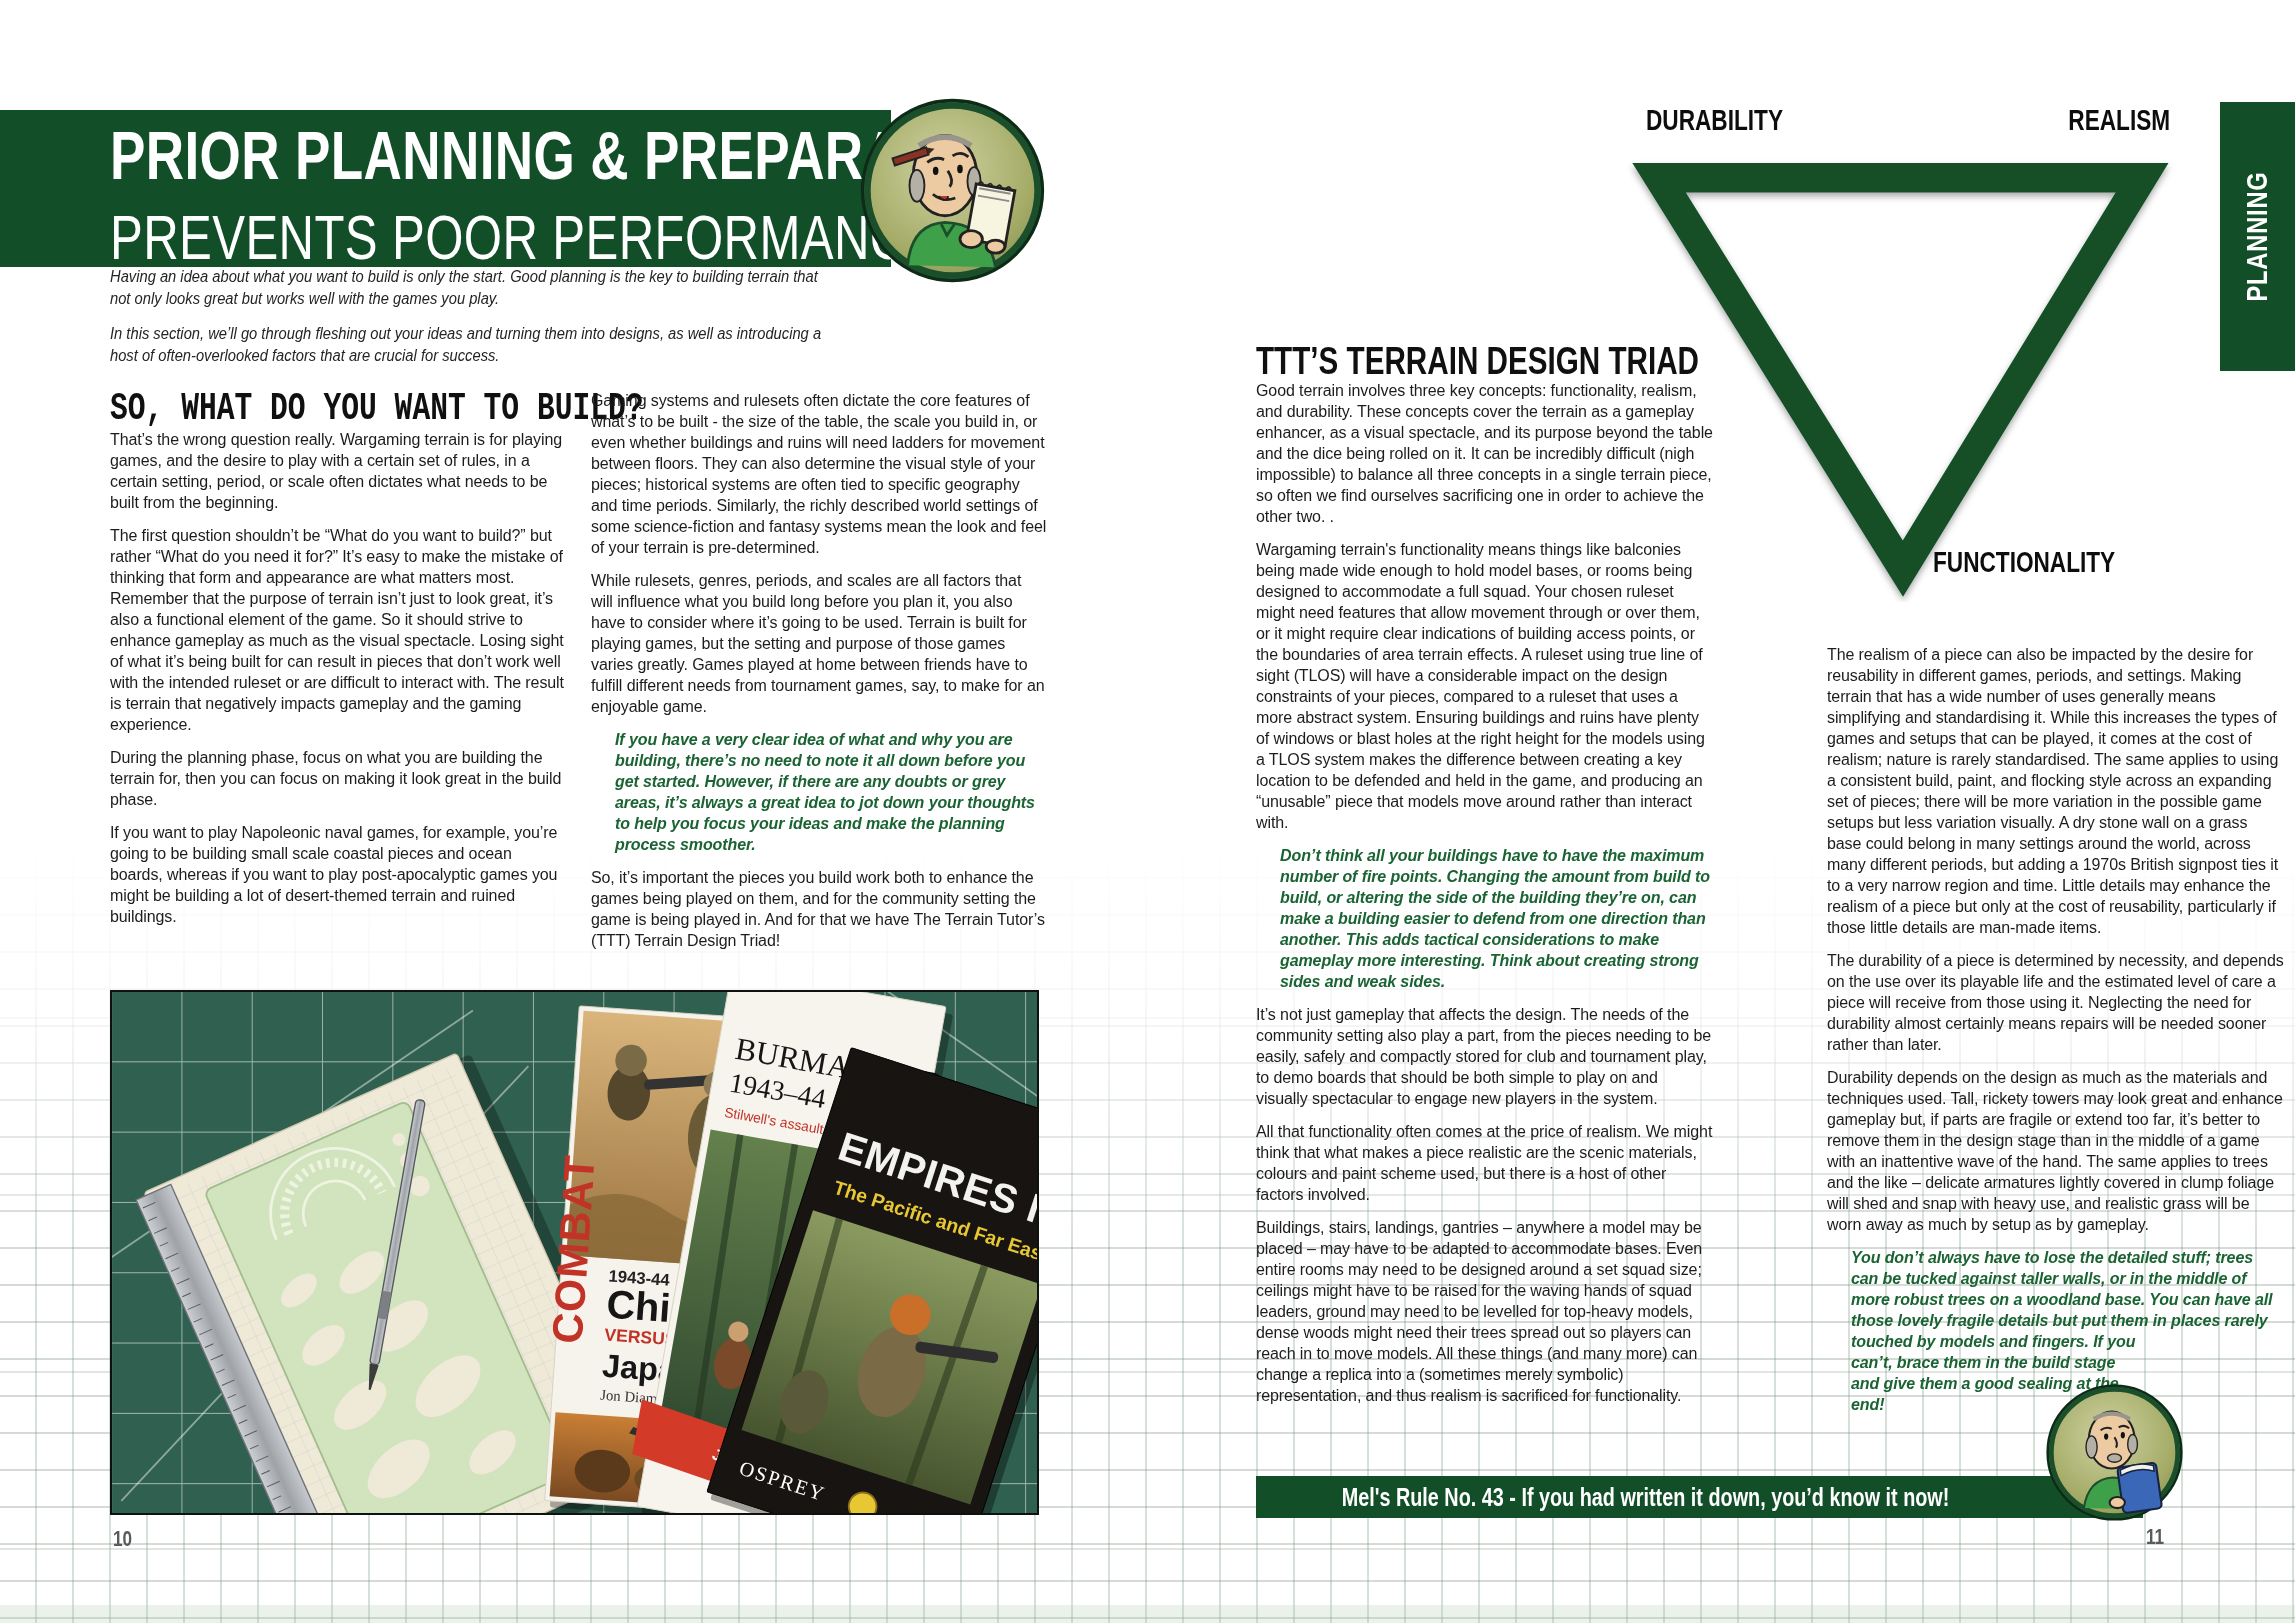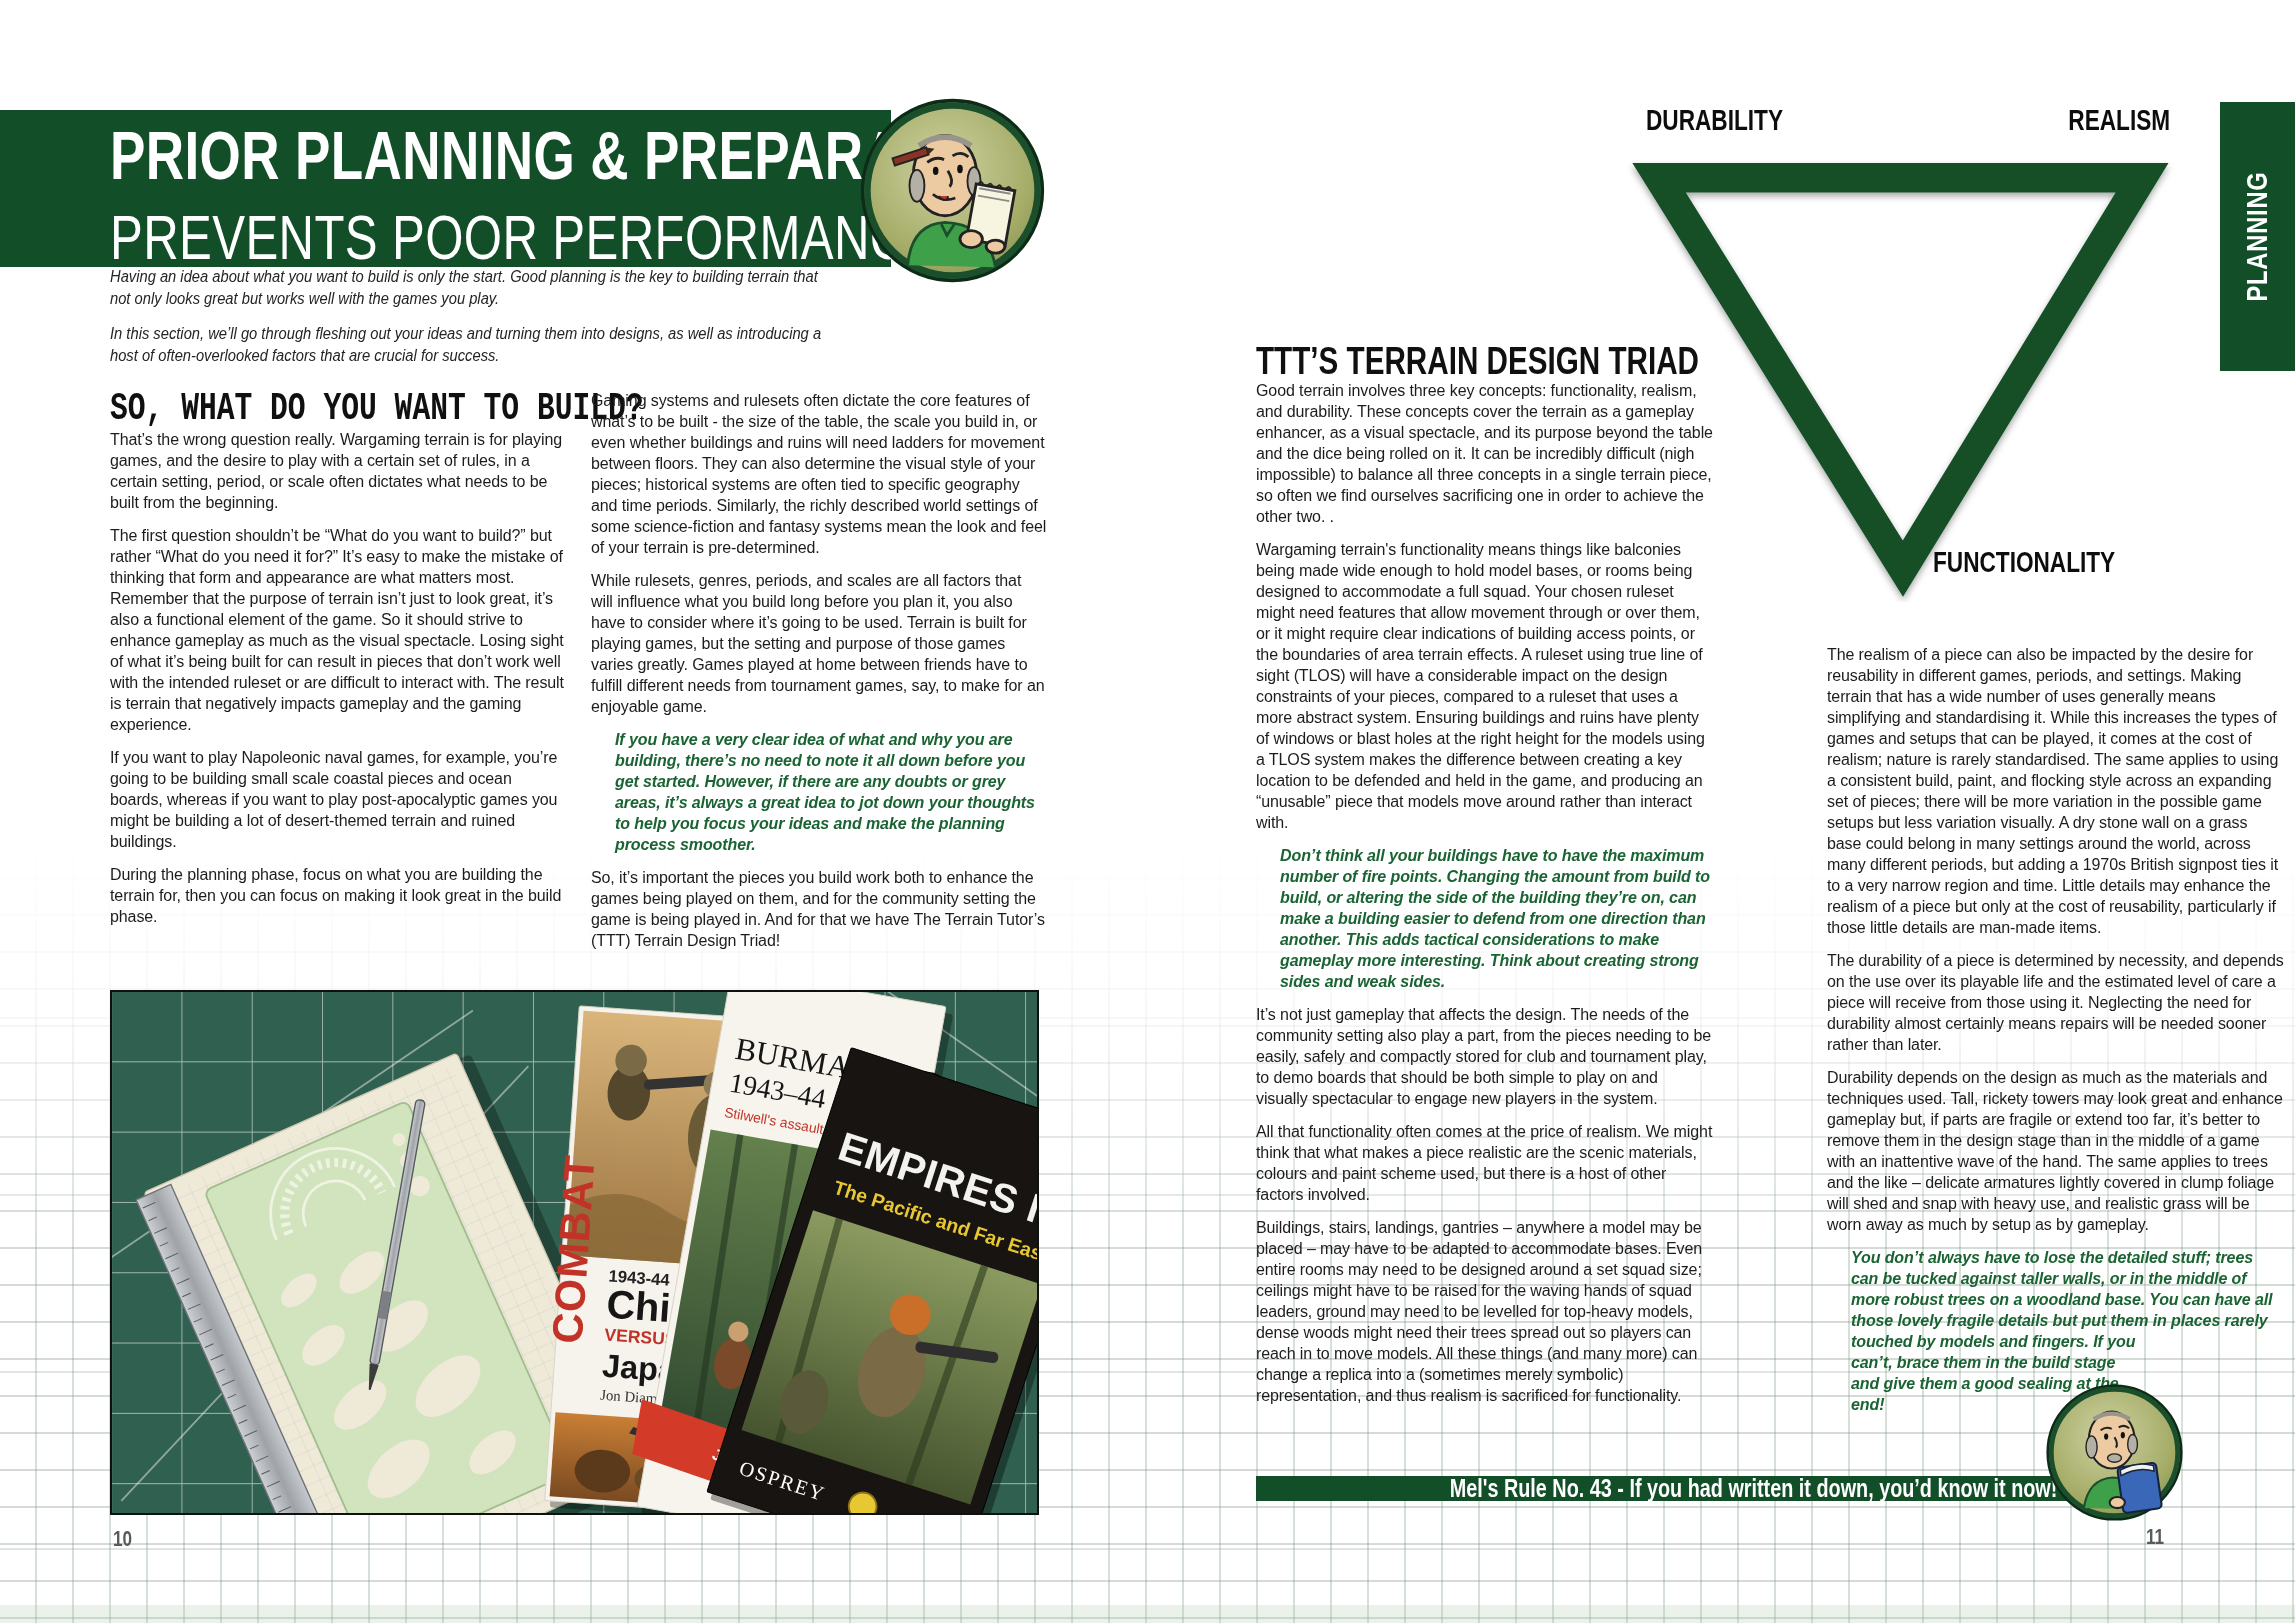--- a/index.html
+++ b/index.html
@@ -60,22 +60,22 @@
        display:flex;align-items:center;justify-content:center;}
   .tab span{display:inline-block;white-space:nowrap;color:#fff;font-weight:bold;font-size:29px;
        letter-spacing:0.9px;transform:rotate(-90deg) scaleX(0.82);}
 
   .triad-svg{position:absolute;left:1610px;top:93px;}
   .tri-label{position:absolute;margin:0;font-weight:bold;font-size:29px;color:#0d0d0d;white-space:nowrap;}
   .tl-dur{left:1646px;top:104px;}
   .tl-rea{left:2054px;top:104px;width:98px;text-align:left;}
   .tl-fun{left:1933px;top:546px;}
 
-  .banner{position:absolute;left:1256px;top:1476px;width:887px;height:25px;background:#124f28;
-          display:flex;align-items:center;justify-content:flex-end;}
+  .banner{position:absolute;left:1256px;top:1476px;width:887px;height:42px;background:#124f28;
+          display:flex;align-items:center;justify-content:flex-start;}
   .banner span{color:#fff;font-weight:bold;font-size:25.4px;white-space:nowrap;}
 
   .avatar{position:absolute;}
   .av-top{left:859px;top:97px;width:187px;height:187px;}
   .av-bot{left:2045px;top:1383px;width:139px;height:139px;}
 </style>
 </head>
 <body>
 
 <div class="spread">
@@ -132,22 +132,22 @@
       <div class="intro">
         <p>Having an idea about what you want to build is only the start. Good planning is the key to building terrain that not only looks great but works well with the games you play.</p>
         <p>In this section, we’ll go through fleshing out your ideas and turning them into designs, as well as introducing a host of often-overlooked factors that are crucial for success.</p>
       </div>
 
       <h3 class="heading h-left"><span class="cond">SO, WHAT DO YOU WANT TO BUILD?</span></h3>
 
       <div class="col col-l1">
         <p>That’s the wrong question really. Wargaming terrain is for playing games, and the desire to play with a certain set of rules, in a certain setting, period, or scale often dictates what needs to be built from the beginning.</p>
         <p>The first question shouldn’t be “What do you want to build?” but rather “What do you need it for?” It’s easy to make the mistake of thinking that form and appearance are what matters most. Remember that the purpose of terrain isn’t just to look great, it’s also a functional element of the game. So it should strive to enhance gameplay as much as the visual spectacle. Losing sight of what it’s being built for can result in pieces that don’t work well with the intended ruleset or are difficult to interact with. The result is terrain that negatively impacts gameplay and the gaming experience.</p>
+        <p>During the planning phase, focus on what you are building the terrain for, then you can focus on making it look great in the build phase.</p>
         <p>If you want to play Napoleonic naval games, for example, you’re going to be building small scale coastal pieces and ocean boards, whereas if you want to play post-apocalyptic games you might be building a lot of desert-themed terrain and ruined buildings.</p>
-        <p>During the planning phase, focus on what you are building the terrain for, then you can focus on making it look great in the build phase.</p>
       </div>
 
       <div class="col col-l2">
         <p>Gaming systems and rulesets often dictate the core features of what’s to be built - the size of the table, the scale you build in, or even whether buildings and ruins will need ladders for movement between floors. They can also determine the visual style of your pieces; historical systems are often tied to specific geography and time periods. Similarly, the richly described world settings of some science-fiction and fantasy systems mean the look and feel of your terrain is pre-determined.</p>
         <p>While rulesets, genres, periods, and scales are all factors that will influence what you build long before you plan it, you also have to consider where it’s going to be used. Terrain is built for playing games, but the setting and purpose of those games varies greatly. Games played at home between friends have to fulfill different needs from tournament games, say, to make for an enjoyable game.</p>
         <p class="callout">If you have a very clear idea of what and why you are building, there’s no need to note it all down before you get started. However, if there are any doubts or grey areas, it’s always a great idea to jot down your thoughts to help you focus your ideas and make the planning process smoother.</p>
         <p>So, it’s important the pieces you build work both to enhance the games being played on them, and for the community setting the game is being played in. And for that we have The Terrain Tutor’s (TTT) Terrain Design Triad!</p>
       </div>
 
       <figure class="photo">

